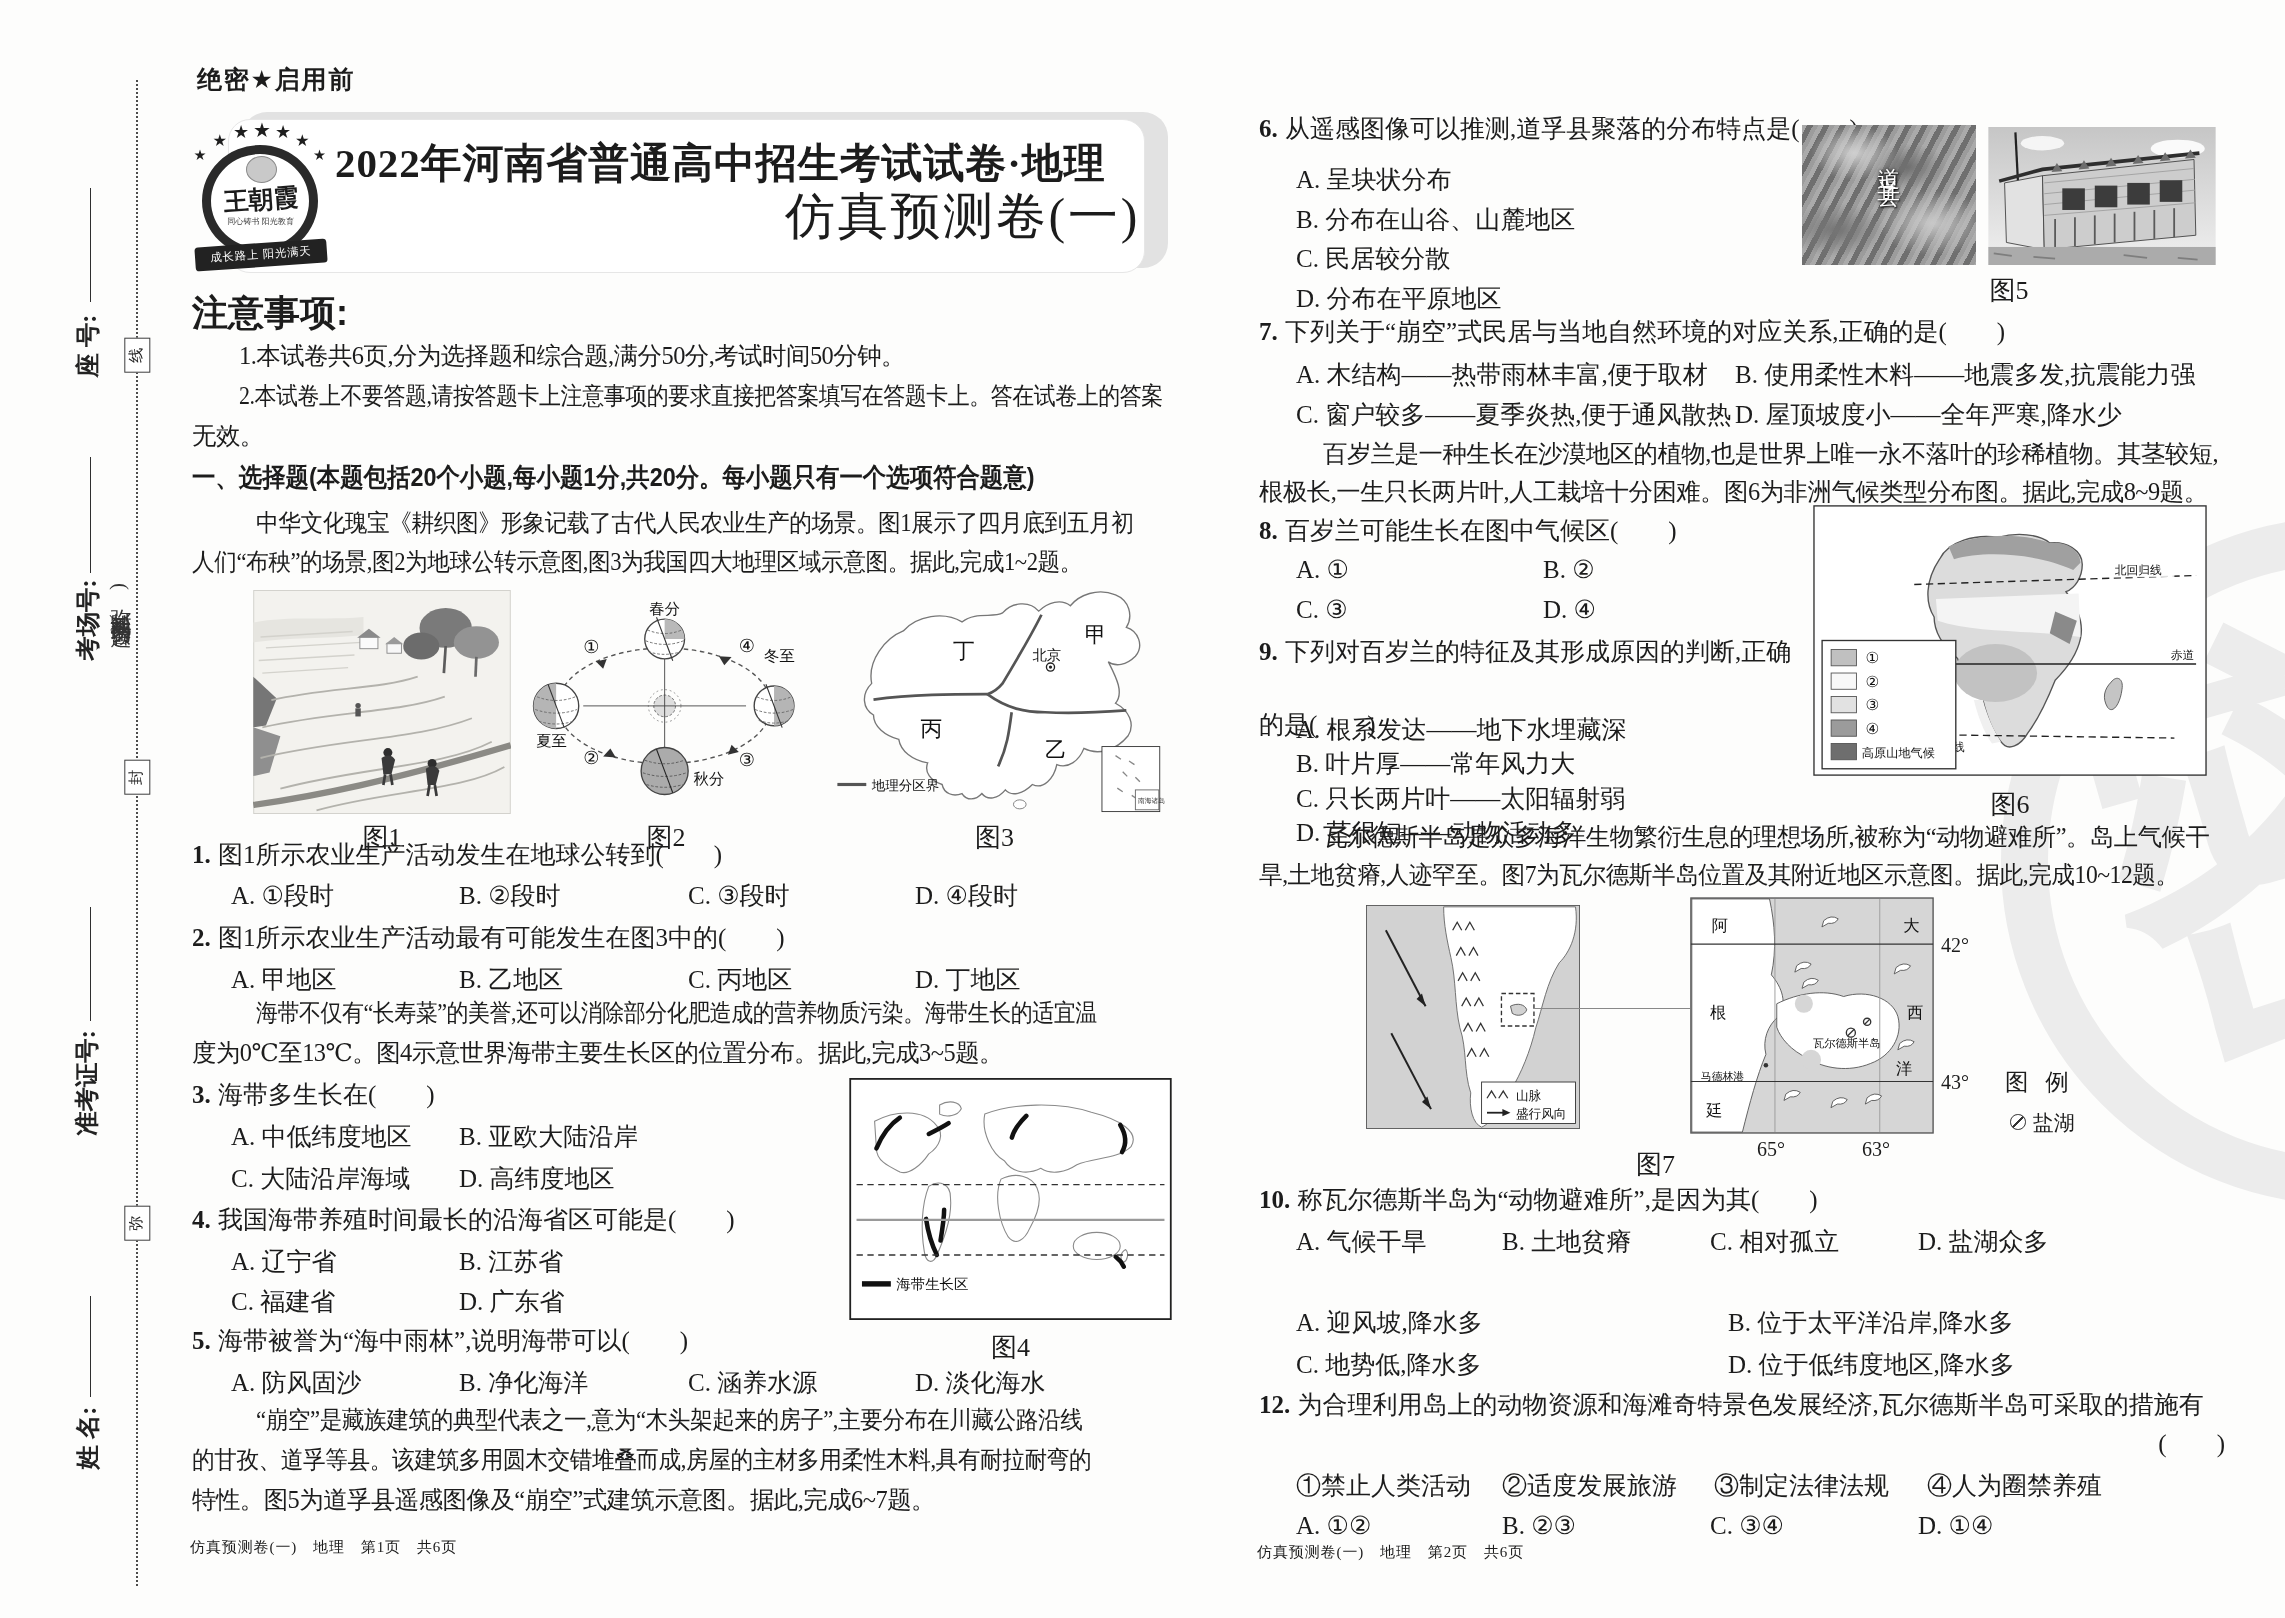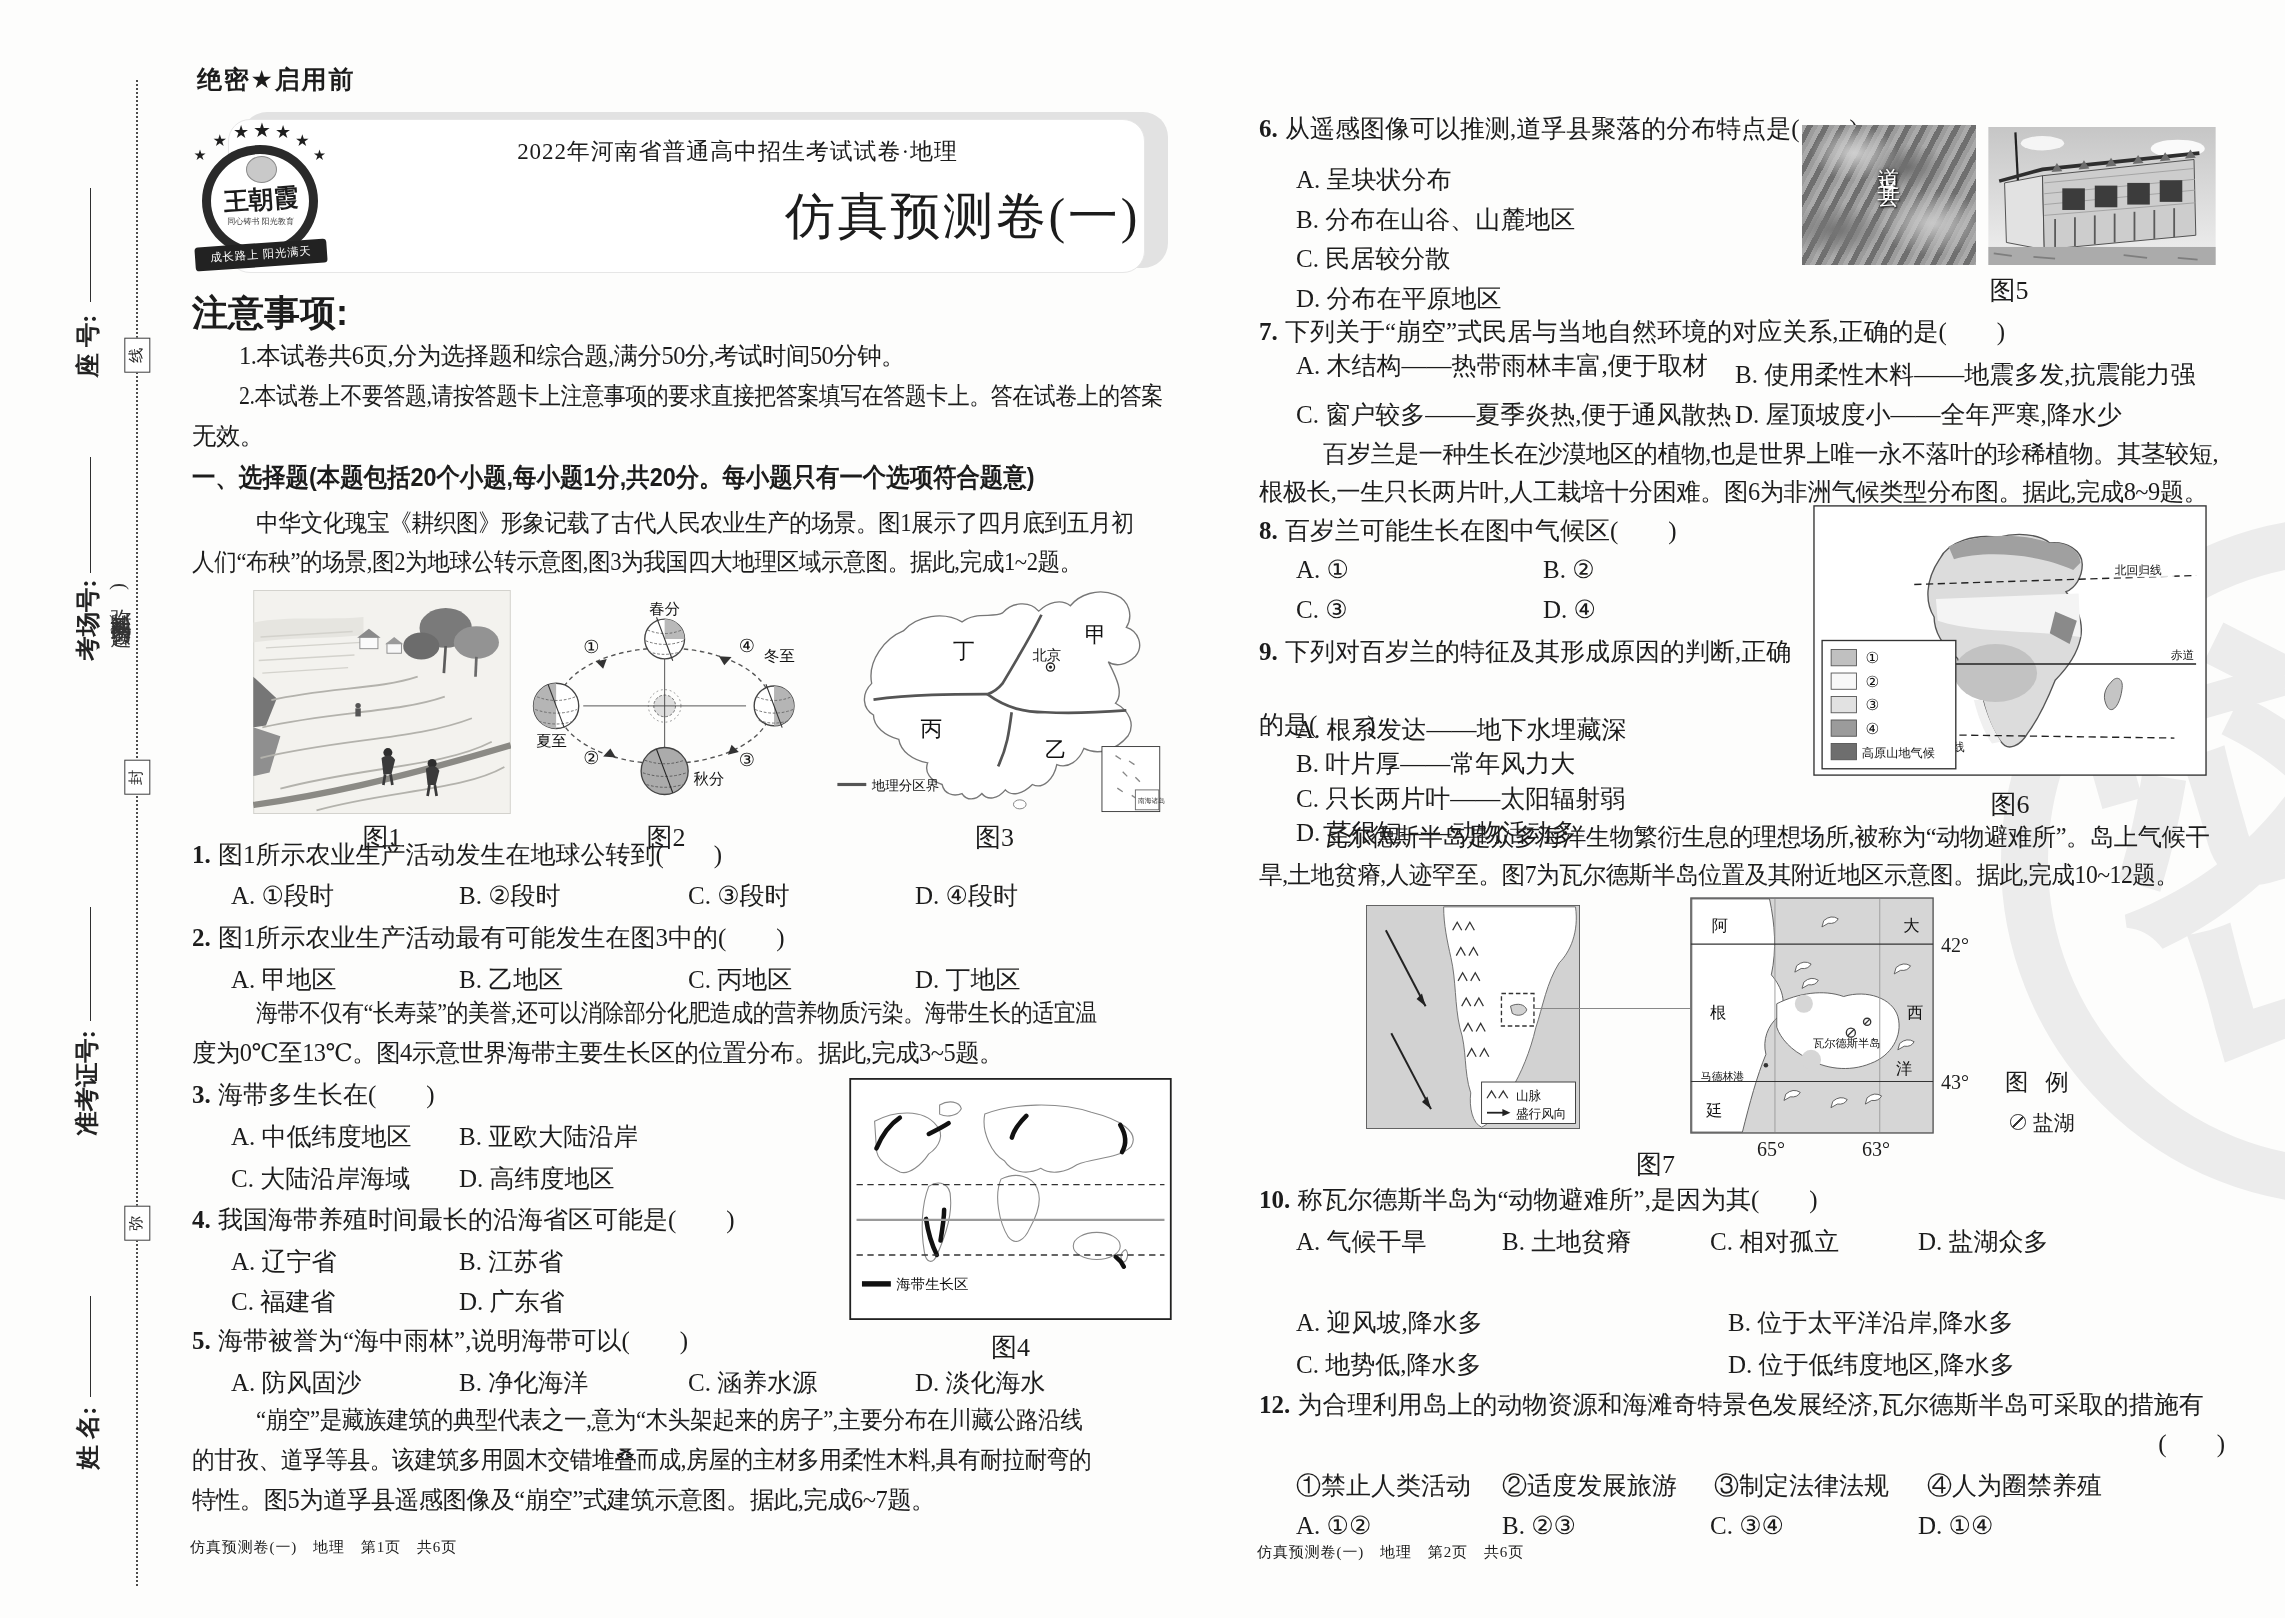--- a/index.html
+++ b/index.html
@@ -20,21 +20,21 @@
   .vlabel{position:absolute;font-size:24.4px;font-weight:600;color:#222;text-align:center;transform:rotate(-90deg);}
   .vline{position:absolute;width:0;border-left:1.8px solid #2f2f2f;}
   #fold-line{position:absolute;left:136px;top:80px;height:1506px;width:0;border-left:2.7px dotted #4b4b4b;}
   #fold-note{position:absolute;left:107px;top:583px;height:299px;writing-mode:vertical-rl;
              font-size:21px;letter-spacing:2.7px;color:#333;}
   .fmark{position:absolute;left:120px;width:33px;height:24.4px;background:#fff;border:1.8px solid #3d3d3d;
          text-align:center;font-size:15.4px;line-height:22.6px;transform:rotate(-90deg);color:#222;z-index:3;}
   
   #hdr-shadow{position:absolute;left:242px;top:112px;width:926px;height:156px;background:#e2e2e2;border-radius:25px;}
   #hdr-box{position:absolute;left:228px;top:119px;width:915px;height:152px;background:#fff;border-radius:22px;border:0.9px solid #e6e6e6;}
-  #title1{position:absolute;left:335px;top:136px;width:805px;text-align:center;font-size:23px;font-weight:normal;letter-spacing:0.9px;}
+  #title1{position:absolute;left:335px;top:136px;width:805px;font-size:41px;font-weight:bold;letter-spacing:0.9px;}
   #title2{position:absolute;left:335px;top:183px;width:805px;text-align:right;font-size:50px;font-weight:normal;letter-spacing:2.7px;}
   
   #logo{position:absolute;left:188px;top:116px;width:145px;height:163px;z-index:5;}
   #logo .star{position:absolute;color:#1e1e1e;}
   #logo-ring{position:absolute;left:13.6px;top:29px;width:116px;height:112px;border-radius:50%;
              border:9px solid #2a2a2a;background:#fff;box-sizing:border-box;}
   #logo-avatar{position:absolute;left:58px;top:40px;width:29px;height:25px;border-radius:50%;background:#c9c9c9;border:0.9px solid #8a8a8a;}
   #logo-name{position:absolute;left:22.6px;top:67px;width:100px;text-align:center;font-size:25px;font-weight:bold;transform:rotate(-4deg);}
   #logo-sub{position:absolute;left:22.6px;top:100px;width:100px;text-align:center;font-size:8.1px;color:#444;}
   #logo-ribbon{position:absolute;left:7.2px;top:127px;width:132px;height:23.5px;background:#222;border-radius:3.6px;
@@ -391,21 +391,21 @@
       </g>
       <rect x="0" y="133" width="252" height="20" fill="#ababab"></rect>
       <path d="M6,140 l20,3 M50,144 l24,2 M150,142 l26,3 M210,145 l22,2" stroke="#7e7e7e" stroke-width="2"></path>
     </svg>
   </figure>
   <div class="abs cap content" style="left:1802px;top:273px;width:414px;">图5</div>
 
   <div class="abs stem content" style="left:1259px;top:315px;">
     <span class="qnum">7.</span><span>下列关于“崩空”式民居与当地自然环境的对应关系,正确的是(　　)</span>
   </div>
-  <div class="abs opt content" style="left:1296px;top:349px;">A. 木结构——热带雨林丰富,便于取材</div>
+  <div class="abs opt content" style="left:1296px;top:358px;">A. 木结构——热带雨林丰富,便于取材</div>
   <div class="abs opt content" style="left:1735px;top:358px;">B. 使用柔性木料——地震多发,抗震能力强</div>
   <div class="abs opt content" style="left:1296px;top:398px;">C. 窗户较多——夏季炎热,便于通风散热</div>
   <div class="abs opt content" style="left:1735px;top:398px;">D. 屋顶坡度小——全年严寒,降水少</div>
 
   <div class="abs para content" style="left:1323px;top:422px;margin-top:16.3px;">百岁兰是一种生长在沙漠地区的植物,也是世界上唯一永不落叶的珍稀植物。其茎较短,</div>
   <div class="abs para content" style="left:1259px;top:460px;margin-top:16.3px;">根极长,一生只长两片叶,人工栽培十分困难。图6为非洲气候类型分布图。据此,完成8~9题。</div>
 
   <div class="abs stem content" style="left:1259px;top:514px;">
     <span class="qnum">8.</span><span>百岁兰可能生长在图中气候区(　　)</span>
   </div>

